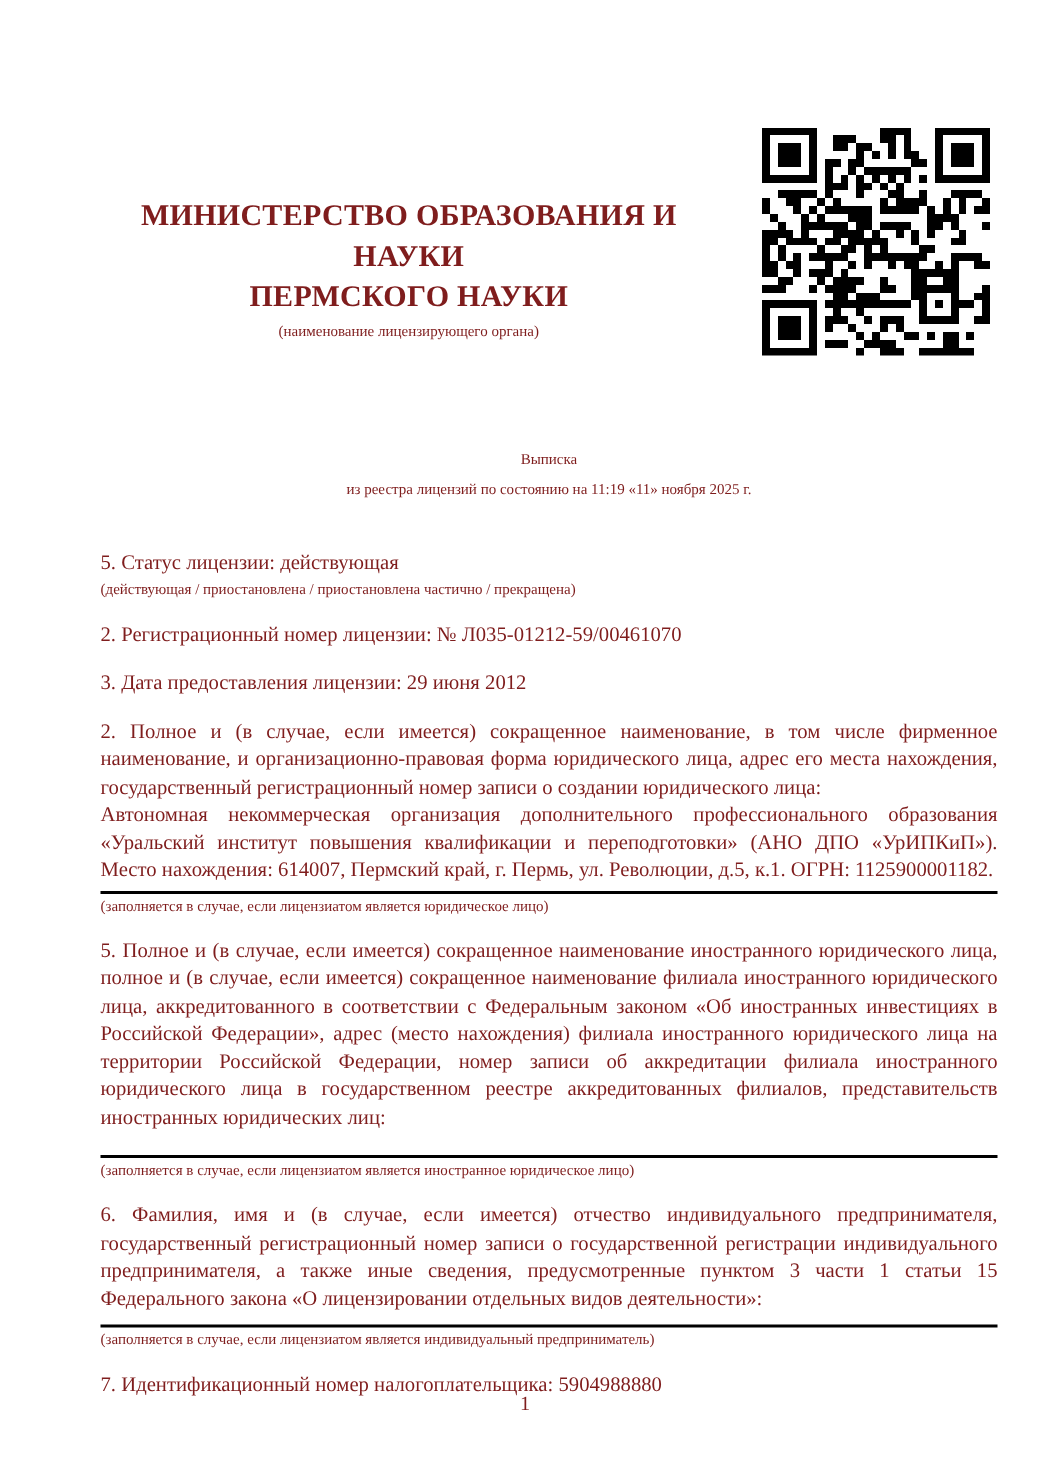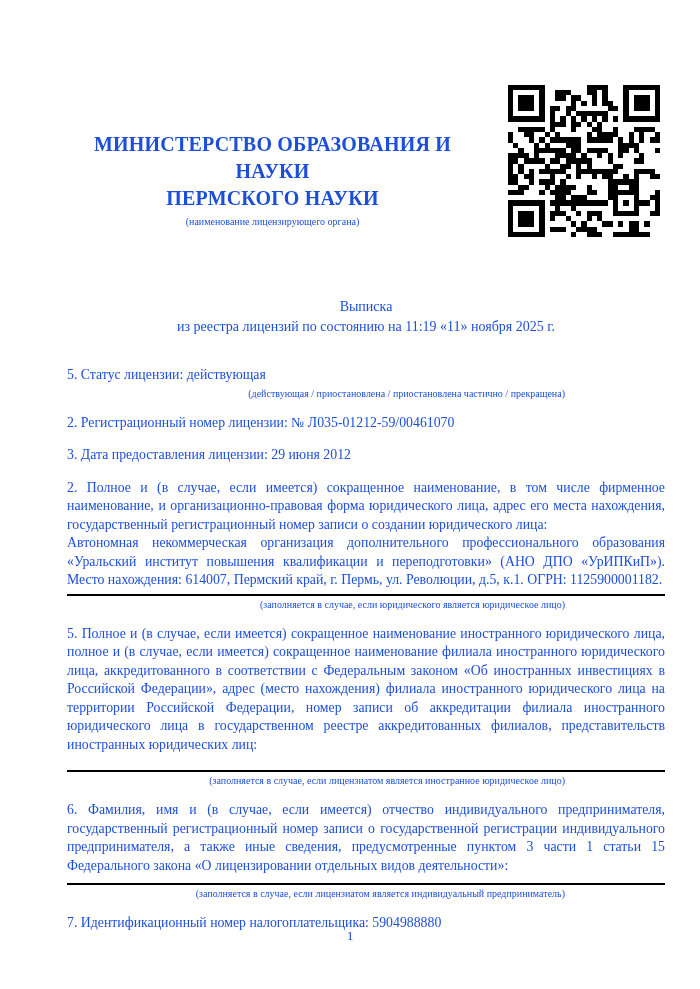--- a/index.html
+++ b/index.html
@@ -6,21 +6,21 @@
     margin: 0;
     padding: 0;
     background: #ffffff;
   }
   .page {
     position: relative;
     width: 700px;
     height: 989px;
     background: #ffffff;
     font-family: "Liberation Serif", "DejaVu Serif", serif;
-    color: #1d4ed8;
+    color: #7f1d1d;
     overflow: hidden;
   }
   .qr {
     position: absolute;
     top: 85px;
     left: 508px;
     width: 152px;
     height: 152px;
   }
   .qr svg { width: 152px; height: 152px; display: block; }
@@ -41,42 +41,42 @@
     font-size: 10px;
     line-height: 14px;
     margin-top: 3px;
   }
   .doc-title {
     position: absolute;
     top: 297px;
     left: 67px;
     width: 598px;
     text-align: center;
-    font-size: 14px;
+    font-size: 10px;
     line-height: 19.5px;
   }
   .content {
     position: absolute;
     top: 366px;
     left: 67px;
     width: 598px;
     font-size: 13.8px;
     line-height: 18.5px;
   }
   .item { margin-bottom: 14px; }
   .just { text-align: justify; }
   .rule {
     border-top: 2px solid #000000;
     height: 0;
     margin-top: 4px;
   }
   .cap {
     font-size: 10px;
     line-height: 13px;
-    text-align: right;
+    text-align: left;
     margin-top: 2px;
     padding-right: 100px;
     margin-bottom: 10px;
   }
   .pageno {
     position: absolute;
     top: 928px;
     left: 0;
     width: 700px;
     text-align: center;
@@ -530,21 +530,21 @@
     </div>
 
     <div class="item">
       <div>3. Дата предоставления лицензии: 29 июня 2012</div>
     </div>
 
     <div class="item">
       <div class="just">2. Полное и (в случае, если имеется) сокращенное наименование, в том числе фирменное наименование, и организационно-правовая форма юридического лица, адрес его места нахождения, государственный регистрационный номер записи о создании юридического лица:</div>
       <div class="just">Автономная некоммерческая организация дополнительного профессионального образования «Уральский институт повышения квалификации и переподготовки» (АНО ДПО «УрИПКиП»). Место нахождения: 614007, Пермский край, г. Пермь, ул. Революции, д.5, к.1. ОГРН: 1125900001182.</div>
       <div class="rule"></div>
-      <div class="cap">(заполняется в случае, если юридического является юридическое лицо)</div>
+      <div class="cap">(заполняется в случае, если лицензиатом является юридическое лицо)</div>
     </div>
 
     <div class="item">
       <div class="just">5. Полное и (в случае, если имеется) сокращенное наименование иностранного юридического лица, полное и (в случае, если имеется) сокращенное наименование филиала иностранного юридического лица, аккредитованного в соответствии с Федеральным законом «Об иностранных инвестициях в Российской Федерации», адрес (место нахождения) филиала иностранного юридического лица на территории Российской Федерации, номер записи об аккредитации филиала иностранного юридического лица в государственном реестре аккредитованных филиалов, представительств иностранных юридических лиц:</div>
       <div class="rule" style="margin-top:16px"></div>
       <div class="cap">(заполняется в случае, если лицензиатом является иностранное юридическое лицо)</div>
     </div>
 
     <div class="item">
       <div class="just">6. Фамилия, имя и (в случае, если имеется) отчество индивидуального предпринимателя, государственный регистрационный номер записи о государственной регистрации индивидуального предпринимателя, а также иные сведения, предусмотренные пунктом 3 части 1 статьи 15 Федерального закона «О лицензировании отдельных видов деятельности»:</div>

